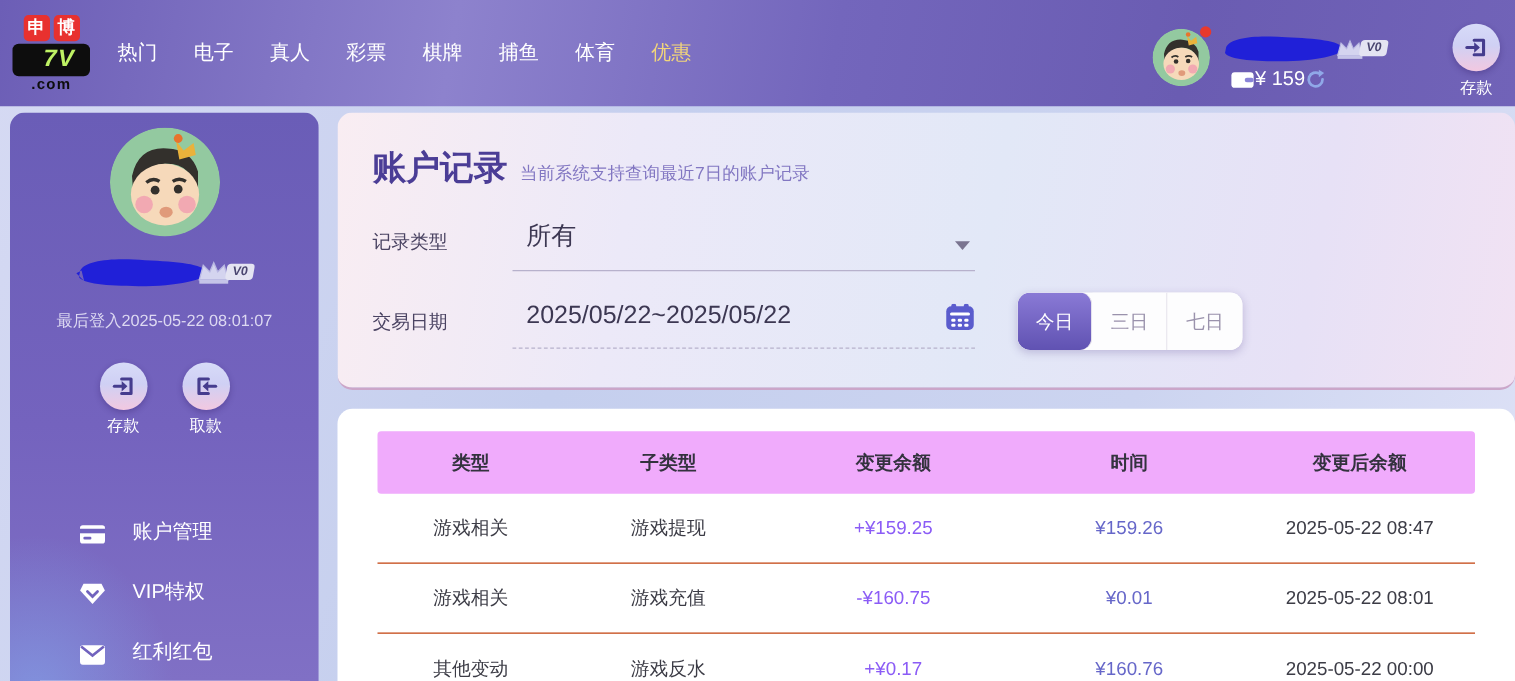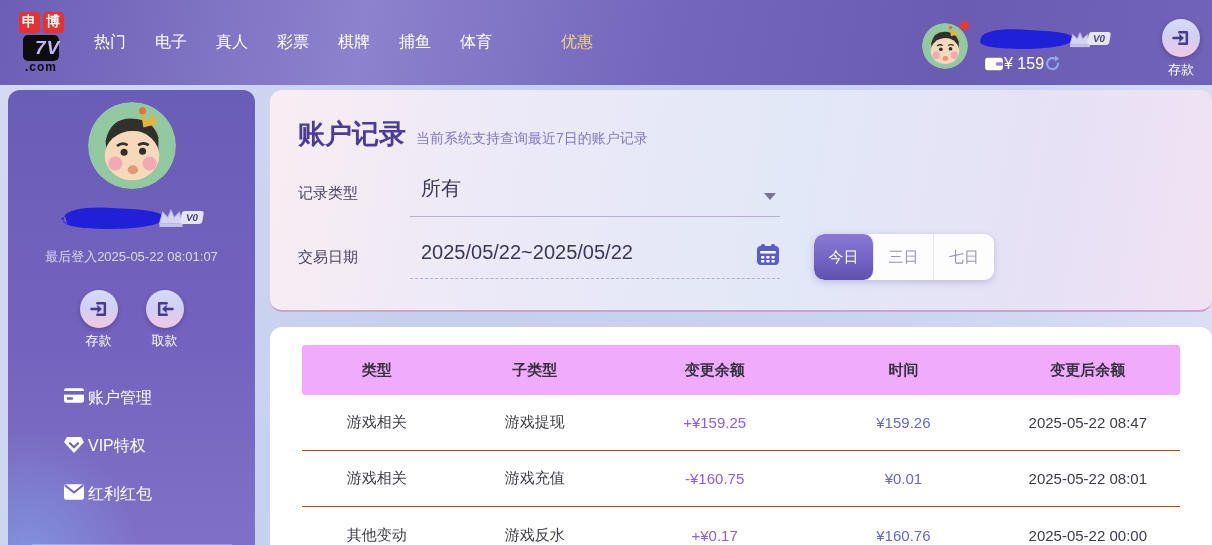--- a/index.html
+++ b/index.html
@@ -7,26 +7,26 @@
     font-family:"Liberation Sans", sans-serif; }
   body { background:linear-gradient(115deg,#d6daf3 0%,#c5cfee 40%,#ccd4f0 72%,#e0e3f7 100%); }
 
   
   .topnav { height:85px; display:flex; align-items:center;
     background:linear-gradient(100deg,#6c5eb6 0%,#8d82cd 30%,#7366bc 55%,#6a5cb2 78%,#7163b8 100%); }
   .logo { margin-left:14px; width:54px; display:flex; flex-direction:column; align-items:center; cursor:pointer; }
   .logo-badges { display:flex; gap:3px; margin-bottom:2px; }
   .logo-badge { width:21px; height:21px; background:#e8312f; color:#fff; border-radius:4px;
     font-size:14px; font-weight:bold; display:flex; align-items:center; justify-content:center; }
-  .logo-main { width:36px; height:26px; background:#0d0d0d; border-radius:5px; color:#c4b5fd;
+  .logo-main { width:62px; height:26px; background:#0d0d0d; border-radius:5px; color:#bef264;
     font-size:19px; font-weight:bold; font-style:italic; display:flex; align-items:center; justify-content:center; letter-spacing:1px;padding-left:13px; }
   .logo-suffix { color:#0d0d0d; font-size:12px; font-weight:bold; margin-top:-1px; letter-spacing:1px; }
   .nav-menu { display:flex; margin-left:26px; gap:29px; }
   .nav-item { color:#fff; font-size:16px; text-decoration:none; font-weight:500; cursor:pointer; }
-  .nav-item.gold { color:#f2d57a;margin-left:40px; }
+  .nav-item.gold { color:#f2d57a; }
   .user-area { margin-left:auto; display:flex; align-items:flex-start; padding-right:8px; }
   .avatar-sm-wrap { position:relative; width:46px; height:46px; margin-top:16px; }
   .avatar-circle { width:100%; height:100%; border-radius:50%; overflow:hidden; display:block; }
   .red-dot { position:absolute; top:-2px; right:-1px; width:9px; height:9px; background:#e8392c; border-radius:50%; }
   .user-mid { margin-left:8px; margin-top:20px; width:160px; }
   .user-top { display:flex; align-items:center; height:24px; }
   .vip-tag { background:#e4e4f2; color:#4a4670; font-size:10px; font-weight:bold;
     border-radius:3px; padding:1px 5px; transform:skewX(-10deg); margin-left:-4px; }
   .wallet-row { display:flex; align-items:center; gap:0; margin-top:4px; margin-left:8px; }
   .wallet-amount { color:#fff; font-size:16px; }
@@ -44,21 +44,21 @@
     background:
       radial-gradient(160px 180px at 8% 102%, rgba(130,185,250,.45), transparent 70%),
       linear-gradient(180deg,#6a5db7 0%,#7463be 55%,#8070c5 100%);
     display:flex; flex-direction:column; align-items:center; }
   .avatar-lg { width:88px; height:88px; border-radius:50%; overflow:hidden; margin-top:12px; }
   .username-row { display:flex; align-items:center; margin-top:14px; height:30px; }
   .last-login { color:#ddd9f2; font-size:13px; margin-top:16px; }
   .quick-actions { display:flex; gap:28px; margin-top:24px; }
   .quick-action { display:flex; flex-direction:column; align-items:center; cursor:pointer; }
   .side-menu { margin-top:38px; align-self:stretch; padding-left:56px; }
-  .side-menu-item { display:flex; align-items:flex-start; gap:4px; height:48px; color:#fff; font-size:16px; cursor:pointer; }
+  .side-menu-item { display:flex; align-items:flex-end; gap:22px; height:48px; color:#fff; font-size:16px; cursor:pointer; }
   .side-divider { width:200px; border-top:1px solid rgba(255,255,255,.28); margin-top:12px; }
 
   
   .main { margin-left:15px; width:942px; display:flex; flex-direction:column; gap:15px; }
   .card-filters { border-radius:12px; padding:22px 28px 0;
     background:linear-gradient(100deg,#f9edf2 0%,#ece9f8 25%,#e2e8f7 55%,#e7e1f6 82%,#f1e2f3 100%);
     border-bottom:2px solid #cba6c9; height:222px; }
   .title-row { display:flex; align-items:baseline; margin-top:4px; }
   .page-title { font-size:27px; font-weight:bold; color:#4b3d96; }
   .page-subtitle { font-size:14px; color:#8277c2; margin-left:10px; }

